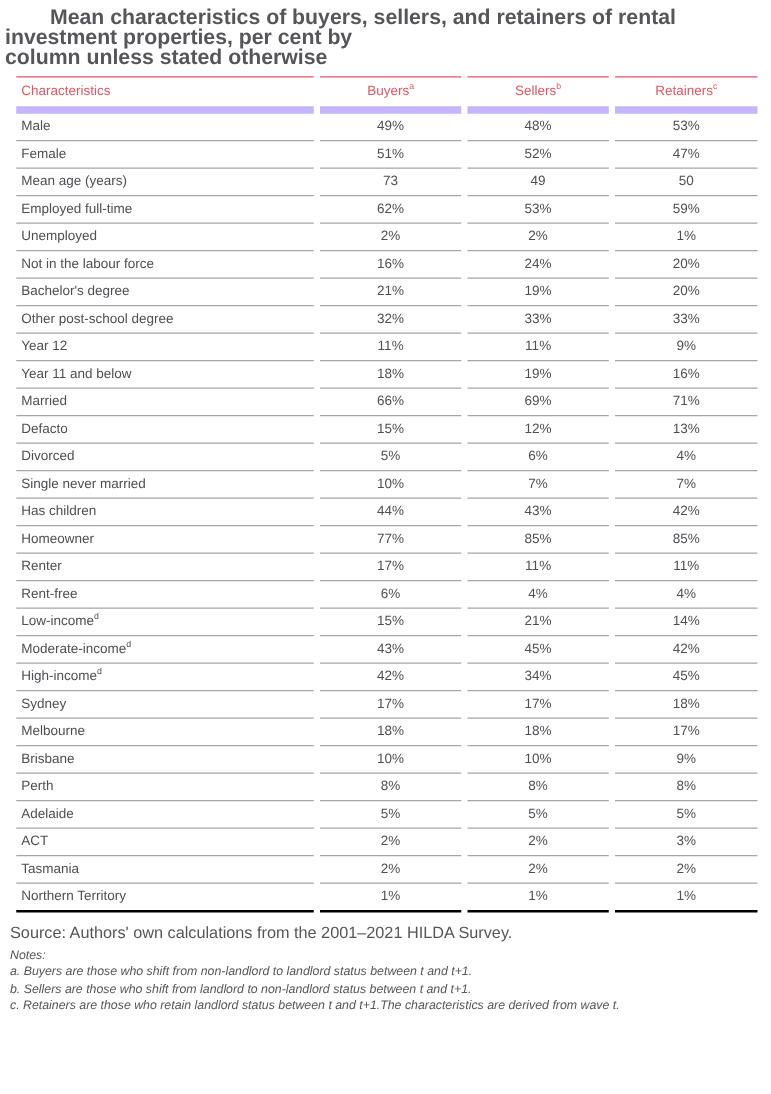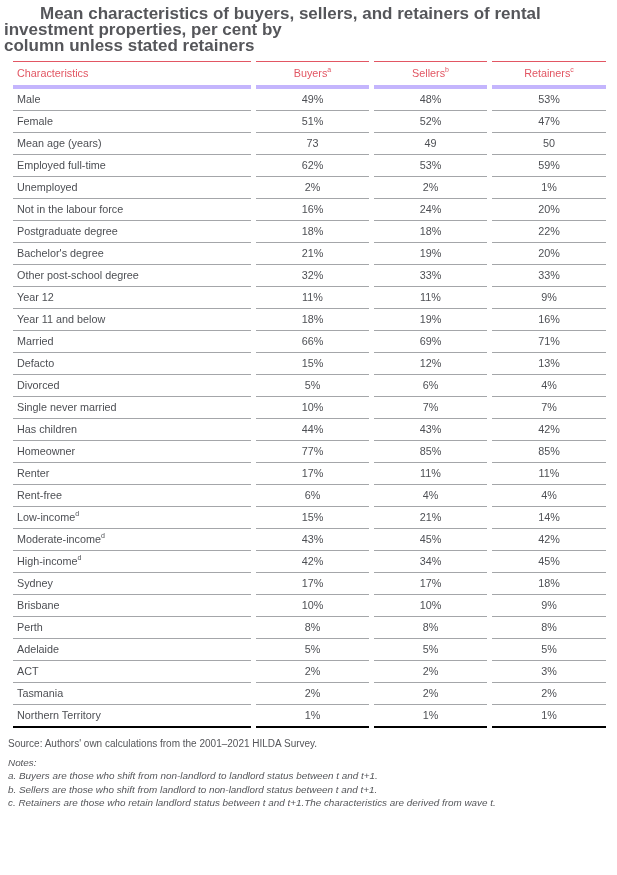--- a/index.html
+++ b/index.html
@@ -32,21 +32,21 @@
     border-spacing: 5px 0;
     width: 603px;
     margin-left: 4px;
   }
   table.char-table th {
     color: #e25663;
     font-weight: normal;
     font-size: 10.8px;
     text-align: left;
     border-top: 1px solid #e25663;
-    border-bottom: 4px solid #c4b5fd;
+    border-bottom: 6px solid #c4b5fd;
     padding: 5px 2px 6px 4px;
     overflow: hidden;
     white-space: nowrap;
   }
   table.char-table td {
     color: #4d4f54;
     font-size: 10.8px;
     border-bottom: 1px solid #a4a6a9;
     padding: 4px 2px 5px 4px;
     overflow: hidden;
@@ -61,41 +61,41 @@
     padding-left: 2px;
   }
   sup {
     font-size: 7px;
     line-height: 0;
   }
   
   .source-line {
     margin: 9px 0 0 4px;
     color: #55565a;
-    font-size: 10px;
+    font-size: 13px;
     line-height: 13px;
   }
   .notes-block {
     margin: 6px 0 0 4px;
     color: #55565a;
     font-size: 9.9px;
     font-style: italic;
     line-height: 13.4px;
     width: 600px;
   }
   .note-line { margin: 0; }
 </style>
 </head>
 <body>
 
 <div class="page">
 
   <p class="table-title">
     <span class="line1">Mean characteristics of buyers, sellers, and retainers of rental investment properties, per cent by</span><br>
-    <span class="line2">column unless stated retainers</span>
+    <span class="line2">column unless stated otherwise</span>
   </p>
 
   <table class="char-table">
     <colgroup>
       <col style="width:238px">
       <col style="width:113px">
       <col style="width:113px">
       <col style="width:114px">
     </colgroup>
     <thead>
@@ -137,26 +137,20 @@
           <td class="num">2%</td>
           <td class="num">1%</td>
         </tr>
         <tr>
           <td>Not in the labour force</td>
           <td class="num">16%</td>
           <td class="num">24%</td>
           <td class="num">20%</td>
         </tr>
         <tr>
-          <td>Postgraduate degree</td>
-          <td class="num">18%</td>
-          <td class="num">18%</td>
-          <td class="num">22%</td>
-        </tr>
-        <tr>
           <td>Bachelor's degree</td>
           <td class="num">21%</td>
           <td class="num">19%</td>
           <td class="num">20%</td>
         </tr>
         <tr>
           <td>Other post-school degree</td>
           <td class="num">32%</td>
           <td class="num">33%</td>
           <td class="num">33%</td>
@@ -237,20 +231,26 @@
           <td>High-income<sup>d</sup></td>
           <td class="num">42%</td>
           <td class="num">34%</td>
           <td class="num">45%</td>
         </tr>
         <tr>
           <td>Sydney</td>
           <td class="num">17%</td>
           <td class="num">17%</td>
           <td class="num">18%</td>
+        </tr>
+        <tr>
+          <td>Melbourne</td>
+          <td class="num">18%</td>
+          <td class="num">18%</td>
+          <td class="num">17%</td>
         </tr>
         <tr>
           <td>Brisbane</td>
           <td class="num">10%</td>
           <td class="num">10%</td>
           <td class="num">9%</td>
         </tr>
         <tr>
           <td>Perth</td>
           <td class="num">8%</td>

